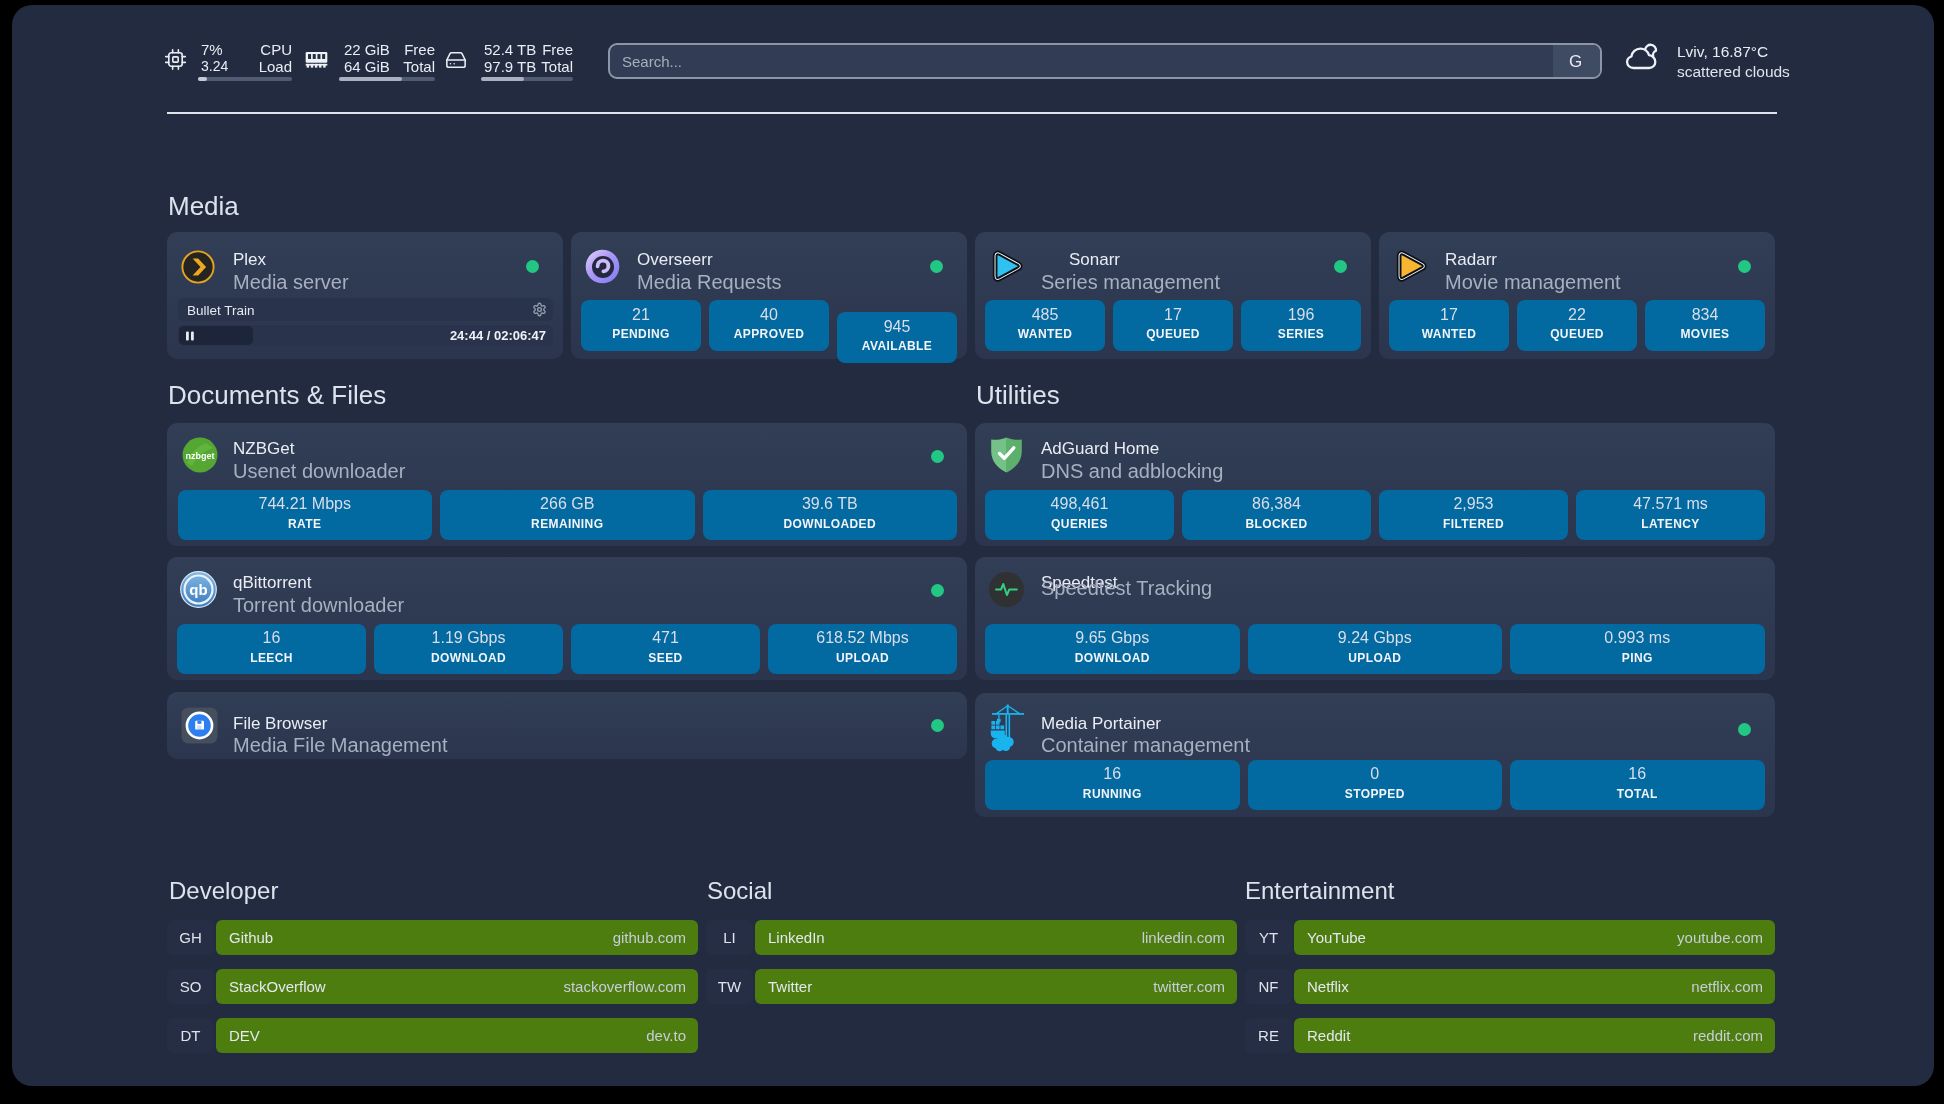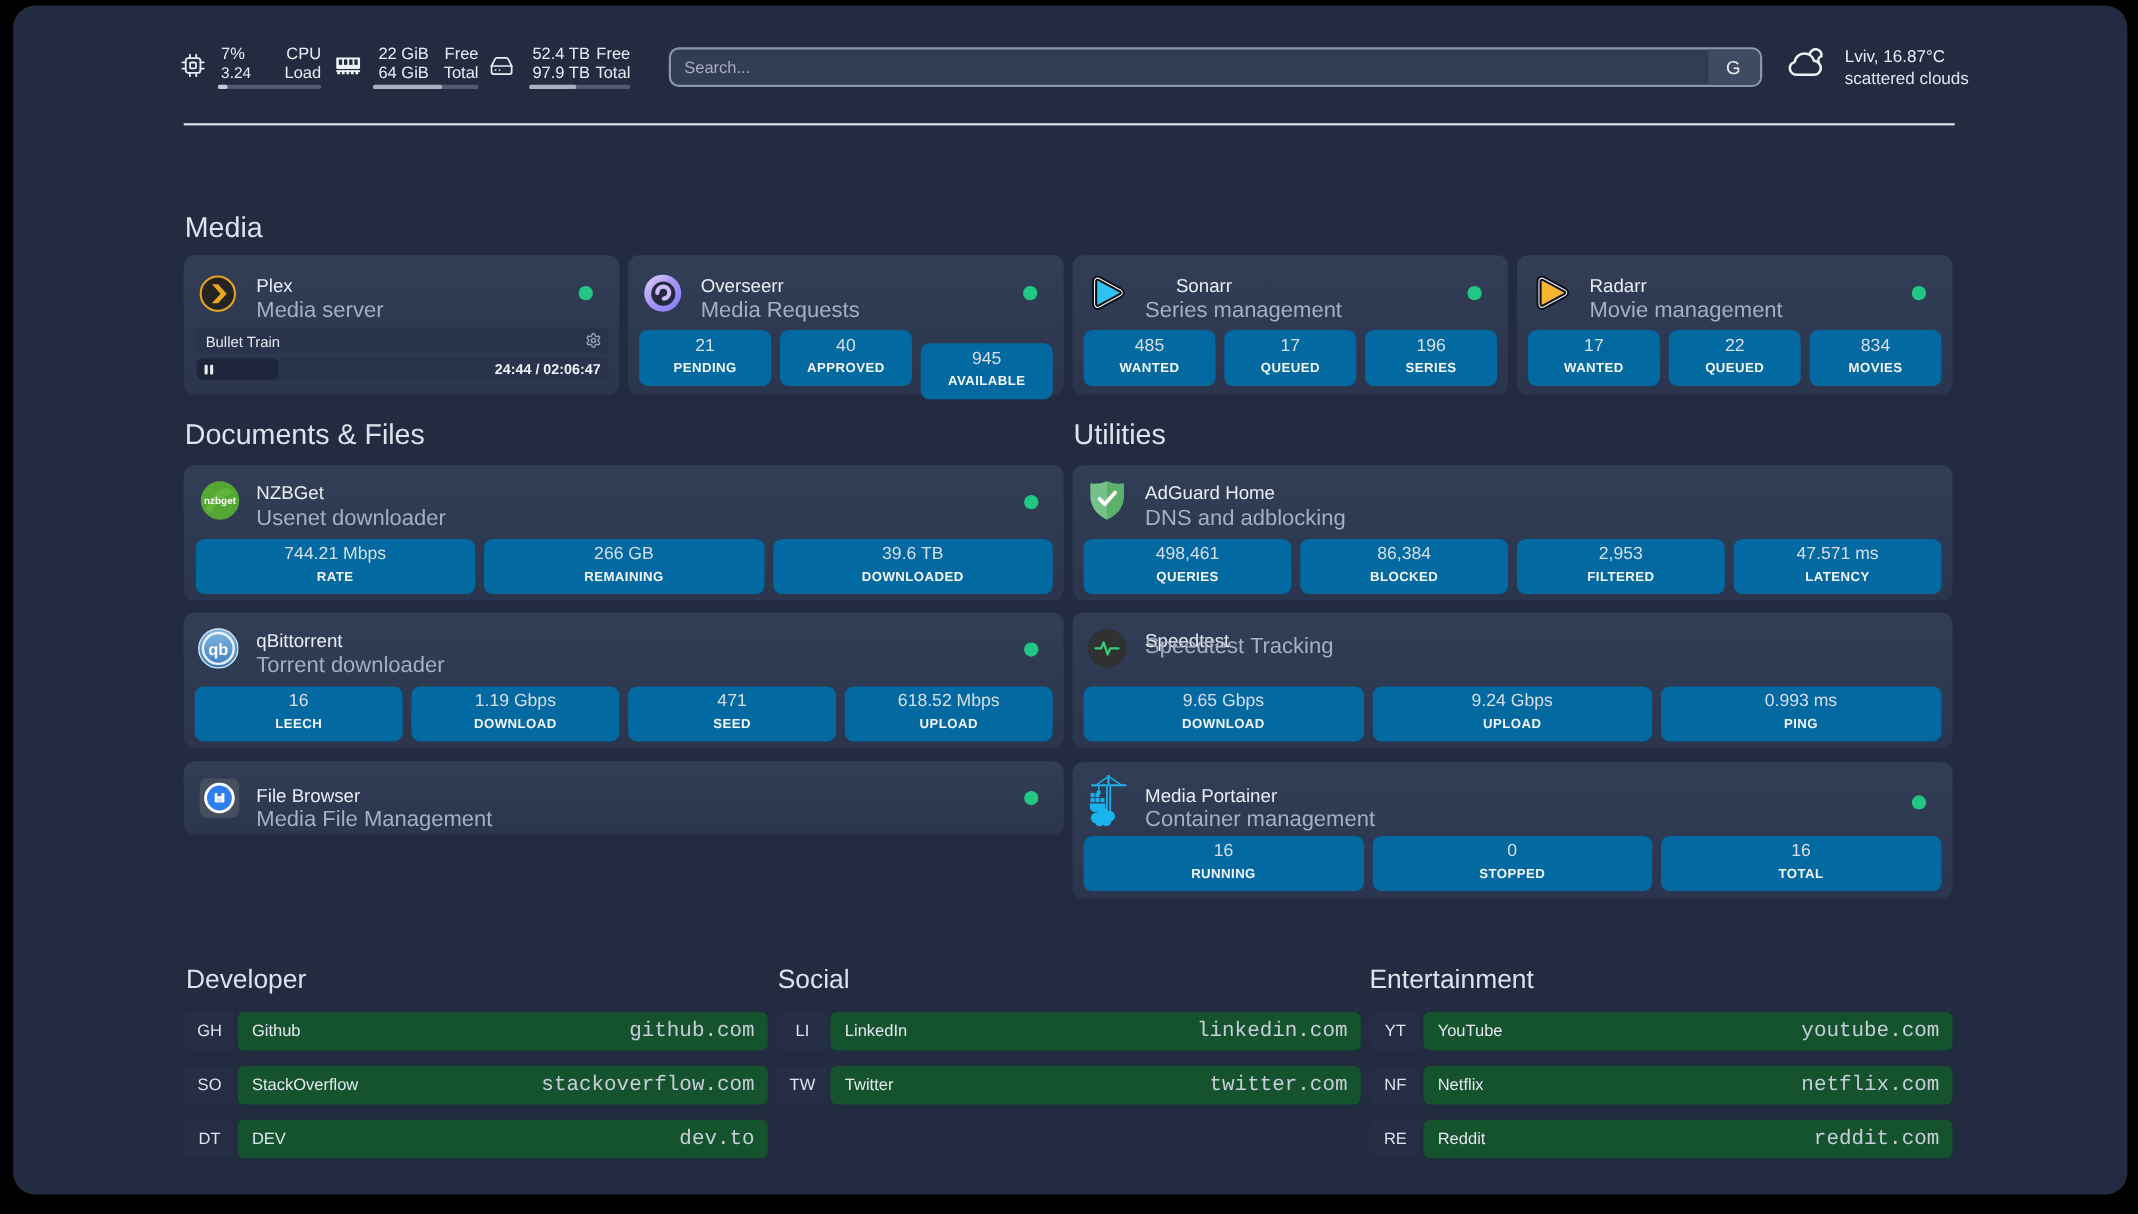--- a/index.html
+++ b/index.html
@@ -9,23 +9,23 @@
 .card{position:absolute;background:linear-gradient(180deg,#323d56,#2b354e);border-radius:10px;}
 .sb{position:absolute;background:#0369a1;border-radius:8px;text-align:center;}
 .sb .n{margin-top:6.5px;font-size:16px;line-height:16px;color:#d9dee9;}
 .sb .l{margin-top:5.5px;font-size:12px;line-height:12px;font-weight:700;color:#f3f5f9;letter-spacing:.4px;}
 .dot{position:absolute;width:13px;height:13px;border-radius:50%;background:#21c783;}
 .ttl{font-size:17px;font-weight:500;color:#e9edf4;}
 .sub{font-size:20px;color:#a6b0c0;}
 .sect{font-size:26px;font-weight:500;color:#dde3ec;}
 .sectb{font-size:24px;font-weight:500;color:#dde3ec;}
 .abbr{position:absolute;width:47px;height:35px;border-radius:6px;background:#252e45;color:#dfe3ec;font-size:15px;text-align:center;line-height:35px;}
-.pill{position:absolute;height:35px;border-radius:6px;background:#14532d;}
+.pill{position:absolute;height:35px;border-radius:6px;background:#4d7c0f;}
 .pname{position:absolute;font-size:15px;color:#e4e8f0;line-height:35px;left:13px;top:0;}
-.pdom{position:absolute;font-size:19px;color:#c7cdd9;line-height:35px;right:12px;top:0;font-family:Liberation Mono, monospace;}
+.pdom{position:absolute;font-size:15px;color:#c7cdd9;line-height:35px;right:12px;top:0;}
 .ico{position:absolute;}
 </style>
 </head>
 <body>
 <div id="page"></div>
 
 <svg class="ico" style="left:164px;top:48px;" width="23" height="23" viewBox="0 0 24 24" fill="none" stroke="#e9edf4" stroke-width="1.7" stroke-linecap="round">
 <rect x="5" y="5" width="14" height="14" rx="2.5"></rect>
     <rect x="9.2" y="9.2" width="5.6" height="5.6" rx="1"></rect>
 <path d="M9 1.8v3.2M15 1.8v3.2M9 19v3.2M15 19v3.2M1.8 9h3.2M1.8 15h3.2M19 9h3.2M19 15h3.2"></path>

